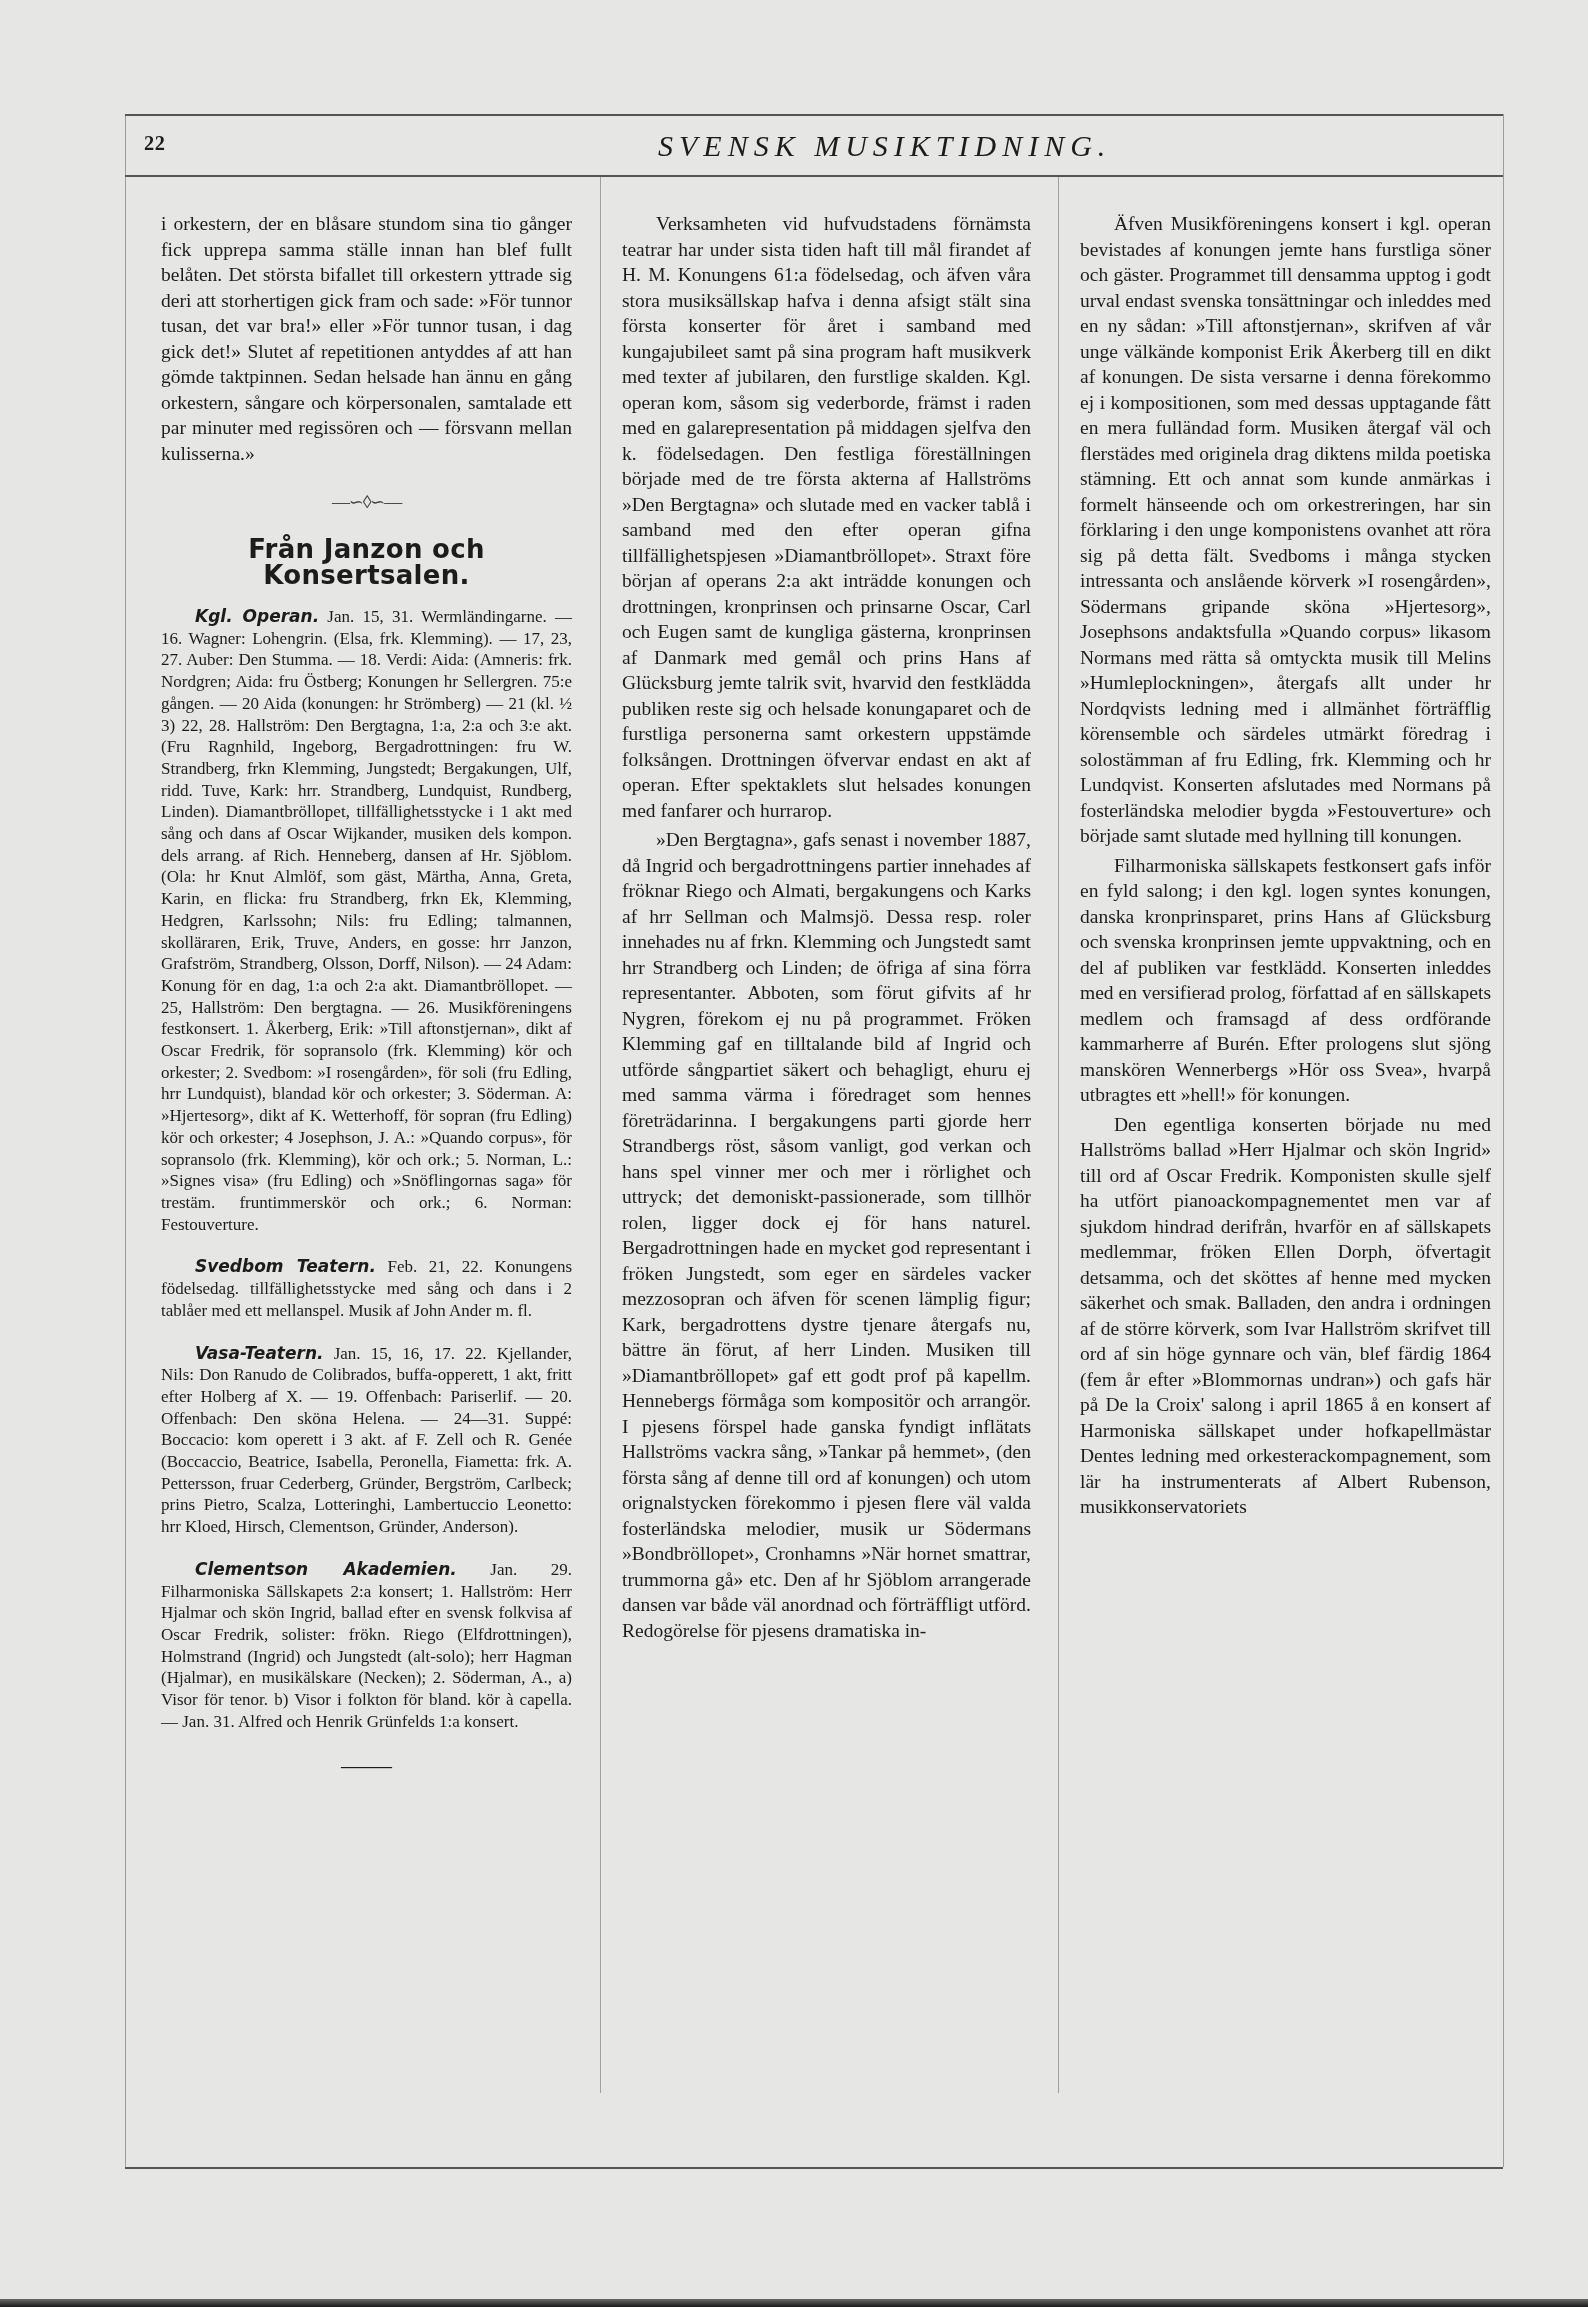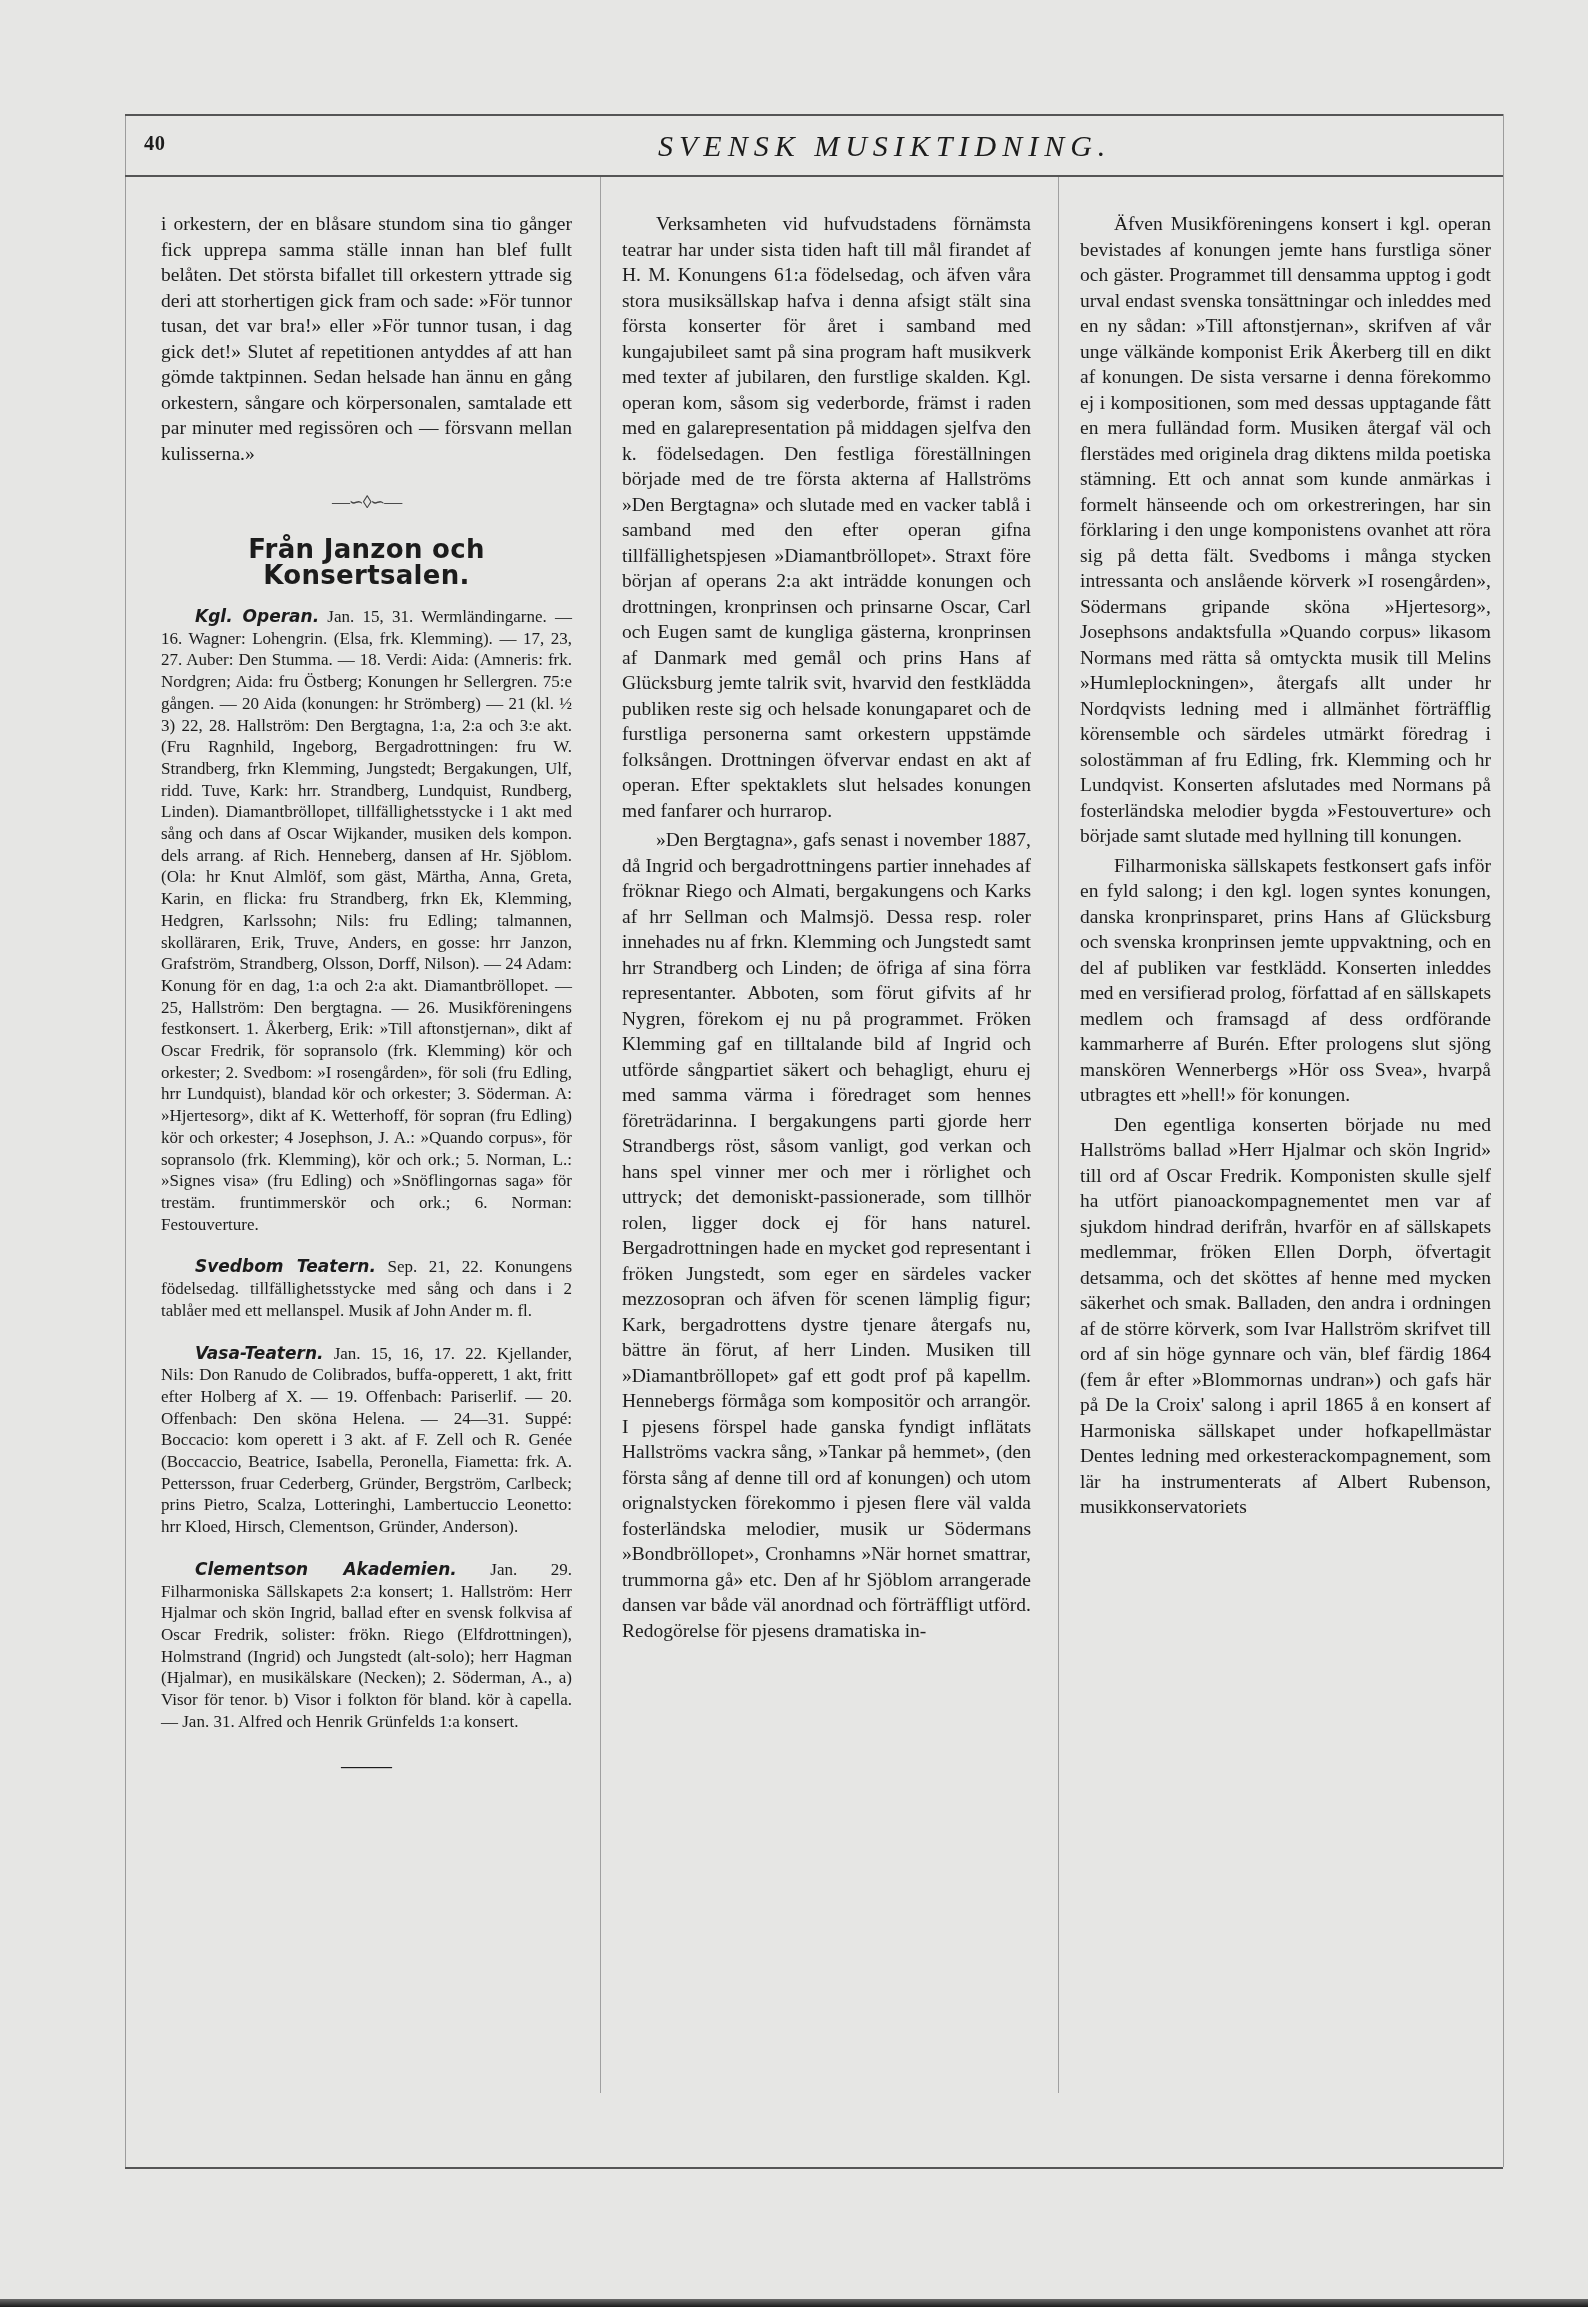--- a/index.html
+++ b/index.html
@@ -56,40 +56,40 @@
   .end-rule { text-align: center; margin-top: 24px; font-weight: bold; }
 </style>
 </head>
 <body>
 
 <div class="frame"></div>
 <div class="rule-top"></div>
 <div class="rule-head"></div>
 <div class="rule-bottom"></div>
 
-<div class="header-page-no">40</div>
+<div class="header-page-no">22</div>
 <div class="header-title">SVENSK MUSIKTIDNING.</div>
 
 <div class="col-divider" style="left:600px; height:1916px;"></div>
 <div class="col-divider" style="left:1058px; height:1916px;"></div>
 
 <div class="col c1">
   <p>i orkestern, der en blåsare stundom sina tio gånger fick upprepa samma ställe innan han blef fullt belåten. Det största bifallet till orkestern yttrade sig deri att storhertigen gick fram och sade: »För tunnor tusan, det var bra!» eller »För tunnor tusan, i dag gick det!» Slutet af repetitionen antyddes af att han gömde taktpinnen. Sedan helsade han ännu en gång orkestern, sångare och körpersonalen, samtalade ett par minuter med regissören och — försvann mellan kulisserna.»</p>
   <div class="ornament">—∽◊∽—</div>
   <div class="section-heading">Från Janzon och Konsertsalen.</div>
 
   <div class="small">
     <p class="indent">
       <span class="venue">Kgl. Operan.</span>
       <span>Jan. 15, 31. Wermländingarne. — 16. Wagner: Lohengrin. (Elsa, frk. Klemming). — 17, 23, 27. Auber: Den Stumma. — 18. Verdi: Aida: (Amneris: frk. Nordgren; Aida: fru Östberg; Konungen hr Sellergren. 75:e gången. — 20 Aida (konungen: hr Strömberg) — 21 (kl. ½ 3) 22, 28. Hallström: Den Bergtagna, 1:a, 2:a och 3:e akt. (Fru Ragnhild, Ingeborg, Bergadrottningen: fru W. Strandberg, frkn Klemming, Jungstedt; Bergakungen, Ulf, ridd. Tuve, Kark: hrr. Strandberg, Lundquist, Rundberg, Linden). Diamantbröllopet, tillfällighetsstycke i 1 akt med sång och dans af Oscar Wijkander, musiken dels kompon. dels arrang. af Rich. Henneberg, dansen af Hr. Sjöblom. (Ola: hr Knut Almlöf, som gäst, Märtha, Anna, Greta, Karin, en flicka: fru Strandberg, frkn Ek, Klemming, Hedgren, Karlssohn; Nils: fru Edling; talmannen, skolläraren, Erik, Truve, Anders, en gosse: hrr Janzon, Grafström, Strandberg, Olsson, Dorff, Nilson). — 24 Adam: Konung för en dag, 1:a och 2:a akt. Diamantbröllopet. — 25, Hallström: Den bergtagna. — 26. Musikföreningens festkonsert. 1. Åkerberg, Erik: »Till aftonstjernan», dikt af Oscar Fredrik, för sopransolo (frk. Klemming) kör och orkester; 2. Svedbom: »I rosengården», för soli (fru Edling, hrr Lundquist), blandad kör och orkester; 3. Söderman. A: »Hjertesorg», dikt af K. Wetterhoff, för sopran (fru Edling) kör och orkester; 4 Josephson, J. A.: »Quando corpus», för sopransolo (frk. Klemming), kör och ork.; 5. Norman, L.: »Signes visa» (fru Edling) och »Snöflingornas saga» för trestäm. fruntimmerskör och ork.; 6. Norman: Festouverture.</span>
     </p>
     <div class="gap"></div>
     <p class="indent">
       <span class="venue">Svedbom Teatern.</span>
-      <span>Sep. 21, 22. Konungens födelsedag. tillfällighetsstycke med sång och dans i 2 tablåer med ett mellanspel. Musik af John Ander m. fl.</span>
+      <span>Feb. 21, 22. Konungens födelsedag. tillfällighetsstycke med sång och dans i 2 tablåer med ett mellanspel. Musik af John Ander m. fl.</span>
     </p>
     <div class="gap"></div>
     <p class="indent">
       <span class="venue">Vasa-Teatern.</span>
       <span>Jan. 15, 16, 17. 22. Kjellander, Nils: Don Ranudo de Colibrados, buffa-opperett, 1 akt, fritt efter Holberg af X. — 19. Offenbach: Pariserlif. — 20. Offenbach: Den sköna Helena. — 24—31. Suppé: Boccacio: kom operett i 3 akt. af F. Zell och R. Genée (Boccaccio, Beatrice, Isabella, Peronella, Fiametta: frk. A. Pettersson, fruar Cederberg, Gründer, Bergström, Carlbeck; prins Pietro, Scalza, Lotteringhi, Lambertuccio Leonetto: hrr Kloed, Hirsch, Clementson, Gründer, Anderson).</span>
     </p>
     <div class="gap"></div>
     <p class="indent">
       <span class="venue">Clementson Akademien.</span>
       <span>Jan. 29. Filharmoniska Sällskapets 2:a konsert; 1. Hallström: Herr Hjalmar och skön Ingrid, ballad efter en svensk folkvisa af Oscar Fredrik, solister: frökn. Riego (Elfdrottningen), Holmstrand (Ingrid) och Jungstedt (alt-solo); herr Hagman (Hjalmar), en musikälskare (Necken); 2. Söderman, A., a) Visor för tenor. b) Visor i folkton för bland. kör à capella. — Jan. 31. Alfred och Henrik Grünfelds 1:a konsert.</span>

